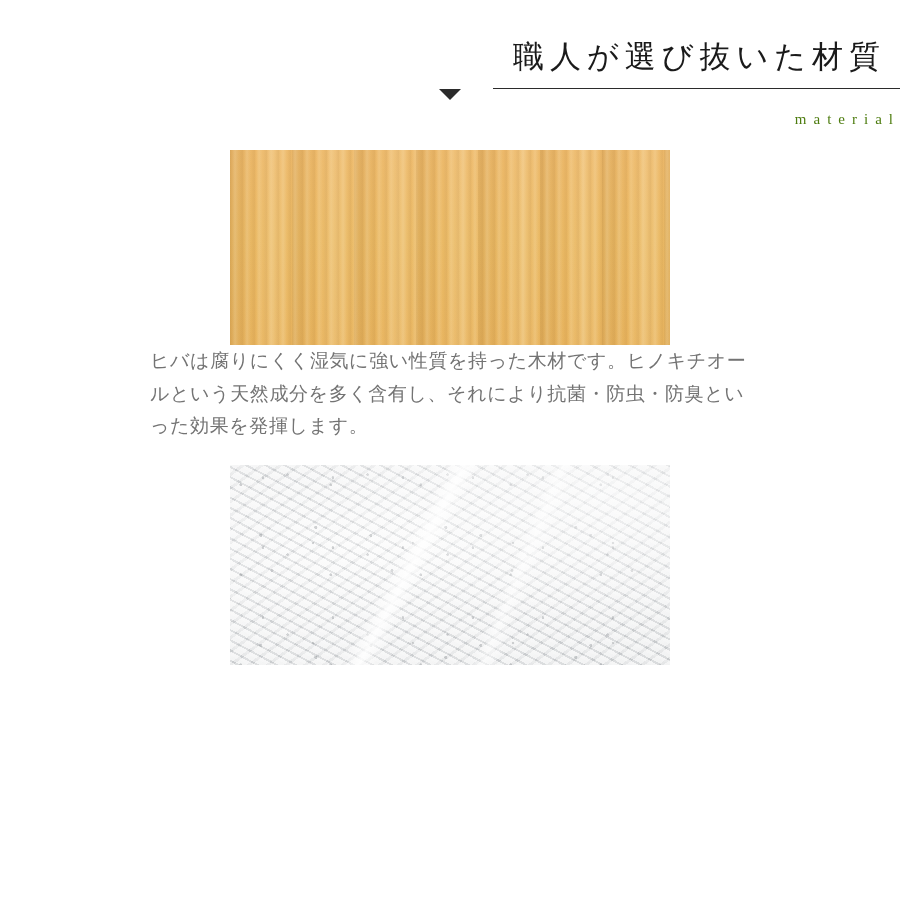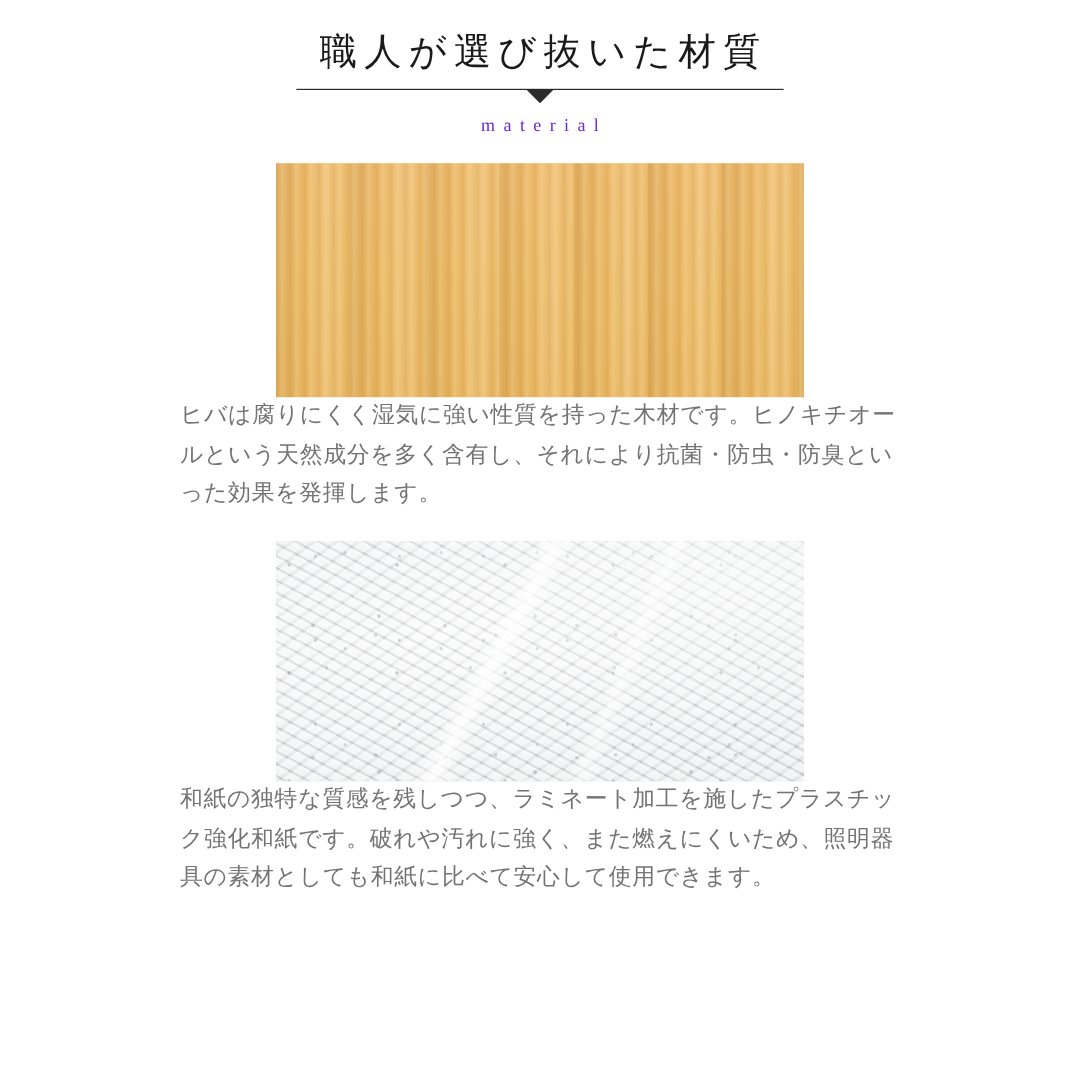--- a/index.html
+++ b/index.html
@@ -11,21 +11,22 @@
   }
   .page {
     position:relative;
     width:900px; height:900px;
     background:#fff;
   }
 
   
   .header {
     padding-top:22px;
-    text-align:center;
+    text-align:right;
+    margin-top:14px;
   }
   .header-title {
     display:inline-block;
     font-size:31px;
     letter-spacing:6px;
     color:#1a1a1a;
     font-family:"Liberation Serif", serif;
     font-weight:400;
     padding:0 14px 10px 14px;
     border-bottom:1px solid #2b2b2b;
@@ -35,21 +36,21 @@
     width:0; height:0;
     margin:0 auto;
     border-left:11px solid transparent;
     border-right:11px solid transparent;
     border-top:11px solid #2b2b2b;
   }
   .header-sub {
     margin-top:11px;
     font-size:15px;
     letter-spacing:7px;
-    color:#6d28d9;
+    color:#4d7c0f;
     font-family:"Liberation Serif", serif;
     text-indent:7px;
   }
 
   
   .content {
     width:900px;
   }
   .block { margin-top:22px; }
 
@@ -141,18 +142,17 @@
     <div class="block">
       <div class="photo photo-wood"></div>
       <div class="text-wrap">
         <div class="body-text">ヒバは腐りにくく湿気に強い性質を持った木材です。ヒノキチオールという天然成分を多く含有し、それにより抗菌・防虫・防臭といった効果を発揮します。</div>
       </div>
     </div>
 
     <div class="block">
       <div class="photo photo-washi"></div>
       <div class="text-wrap">
-        <div class="body-text">和紙の独特な質感を残しつつ、ラミネート加工を施したプラスチック強化和紙です。破れや汚れに強く、また燃えにくいため、照明器具の素材としても和紙に比べて安心して使用できます。</div>
       </div>
     </div>
 
   </div>
 </div>
 
 </body></html>

